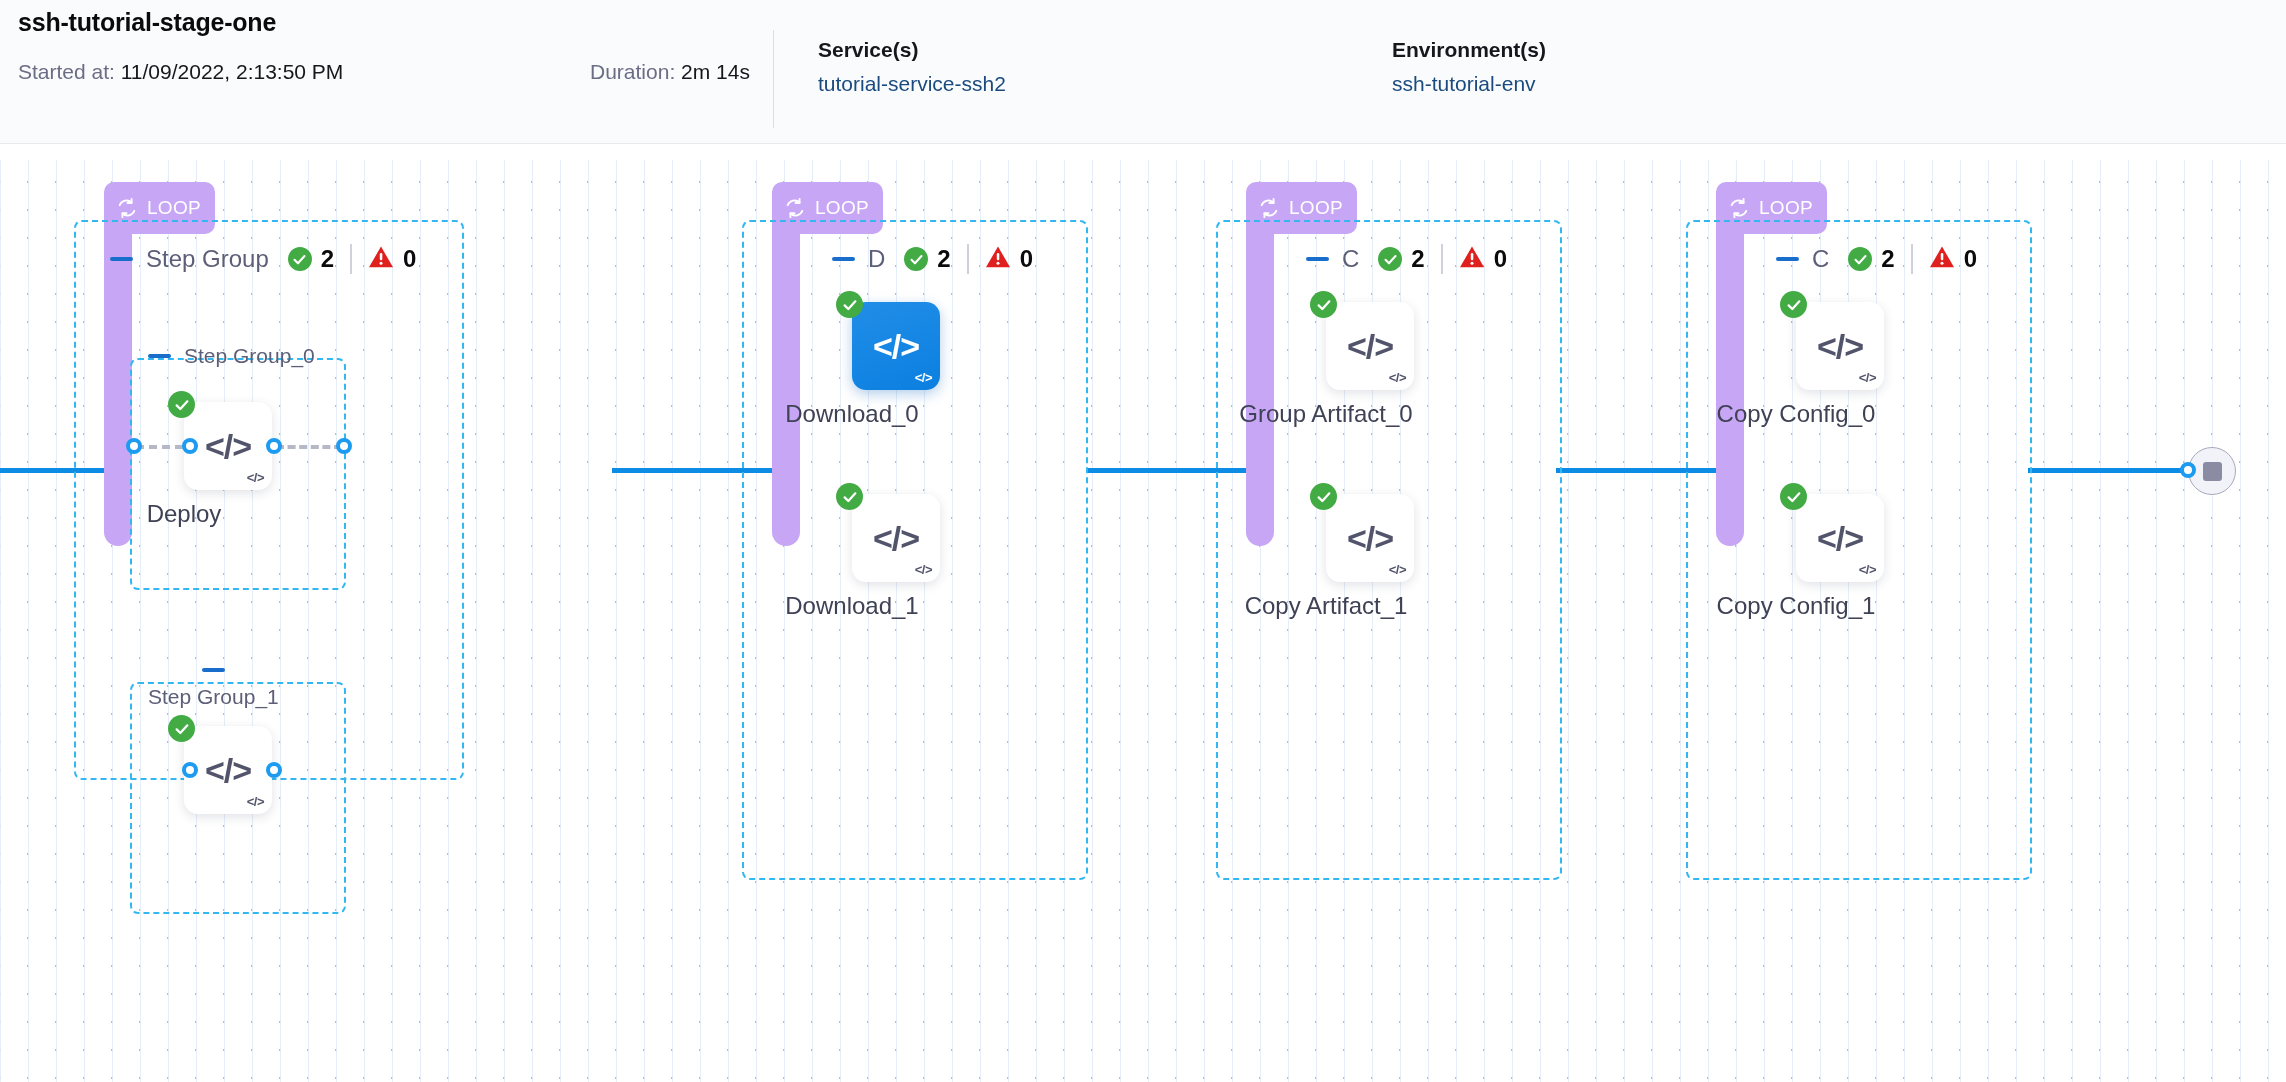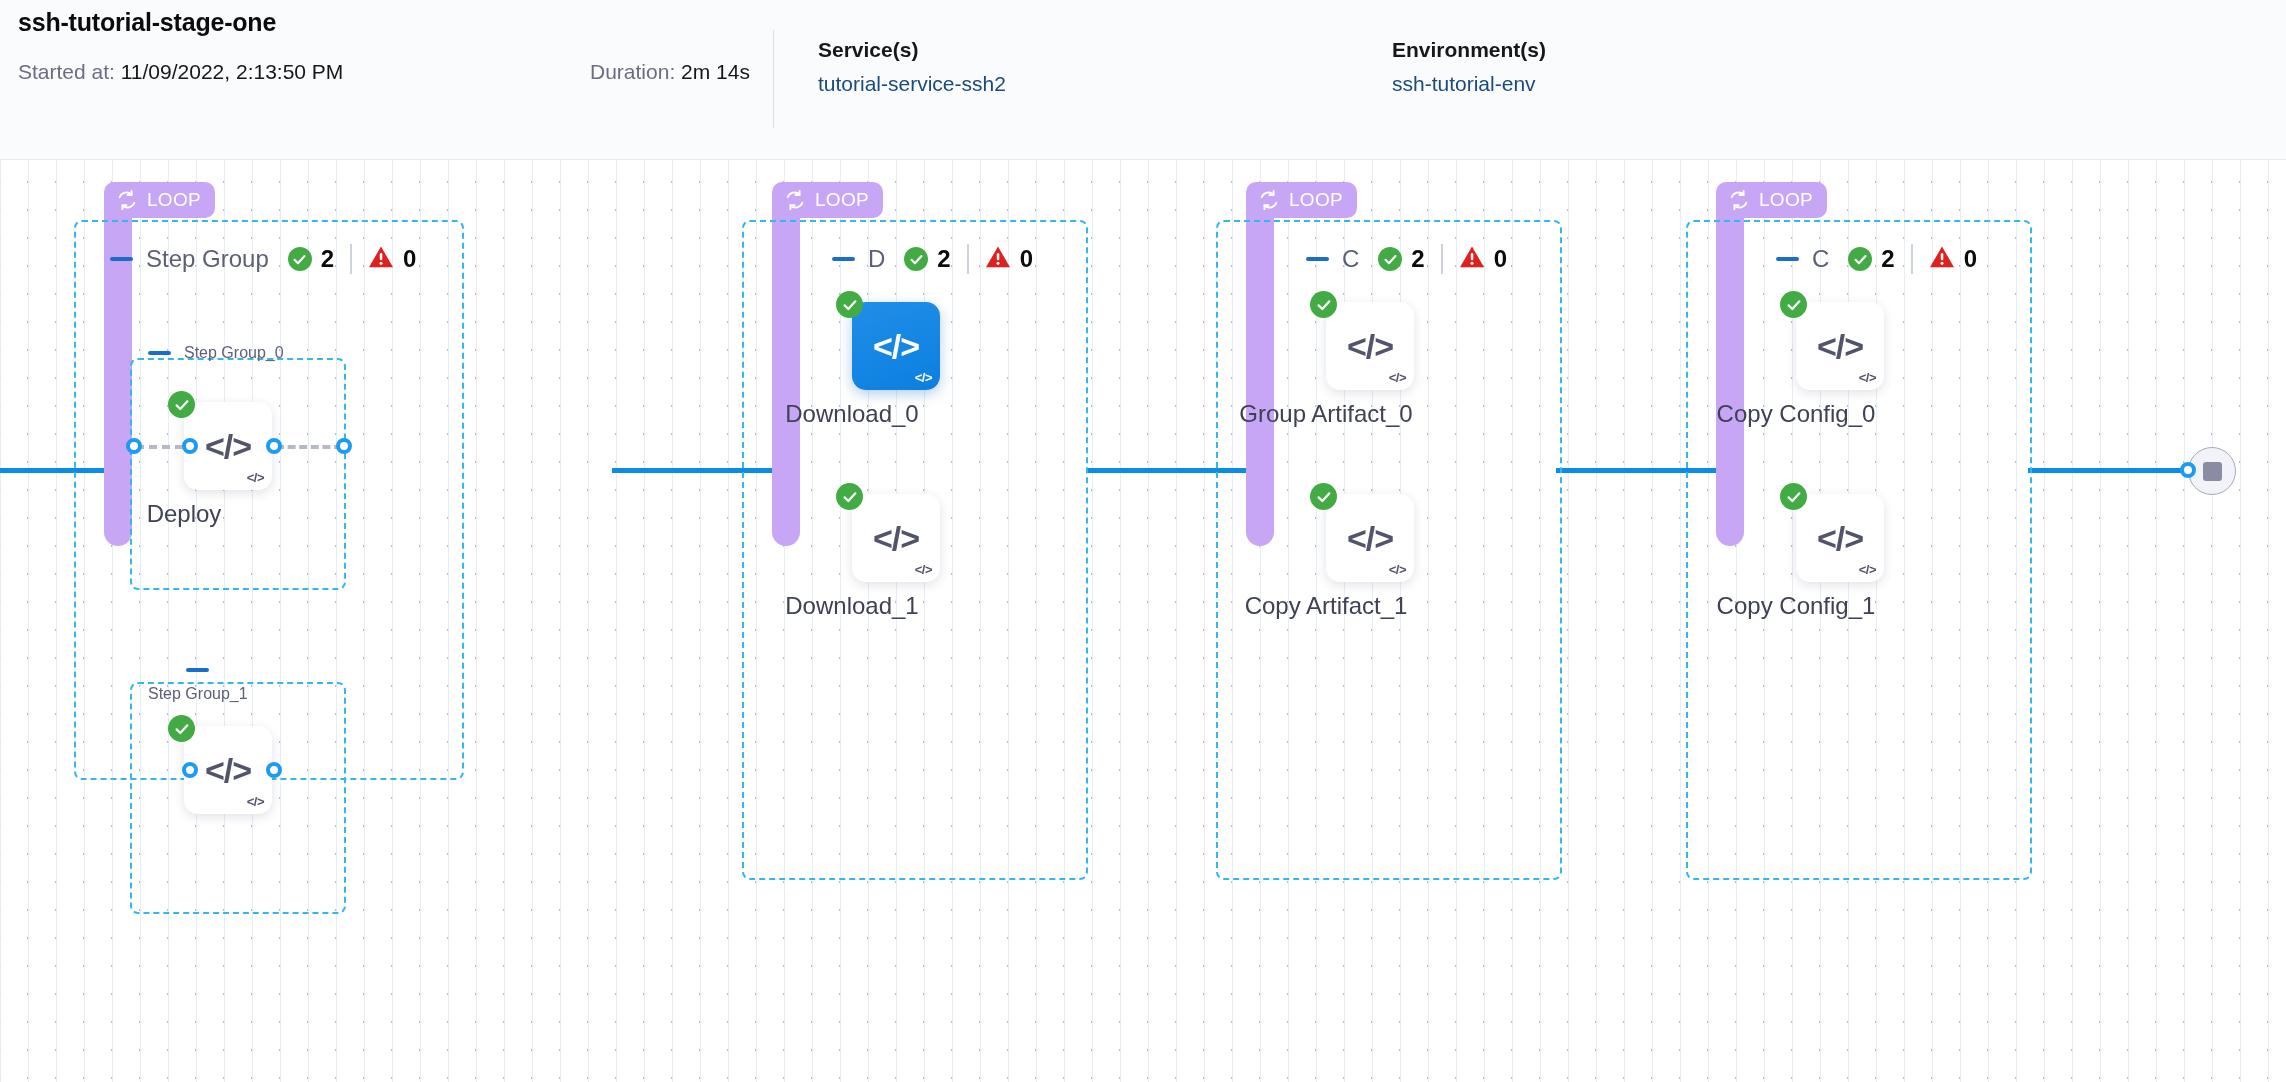--- a/index.html
+++ b/index.html
@@ -14,21 +14,21 @@
     height: 1082px;
     overflow: hidden;
     background: #ffffff;
   }
 
   
   .header {
     position: absolute;
     left: 0; top: 0;
     width: 2286px;
-    height: 160px;
+    height: 144px;
     background: #fafbfc;
     border-bottom: 1px solid #e8eaef;
     box-sizing: border-box;
   }
   .hdr-title {
     position: absolute;
     left: 18px; top: 8px;
     font-size: 25px;
     font-weight: bold;
     color: #0b0b0d;
@@ -105,21 +105,21 @@
   .loop-bar {
     position: absolute;
     left: 0; top: 0;
     width: 28px;
     background: #c6a6f5;
     border-radius: 14px;
   }
   .loop-badge {
     position: absolute;
     left: 0; top: 0;
-    height: 36px;
+    height: 52px;
     background: #c6a6f5;
     border-radius: 10px 10px 10px 0;
     display: flex;
     align-items: center;
     gap: 9px;
     padding: 0 14px 0 12px;
     box-sizing: border-box;
     color: #ffffff;
     font-size: 19px;
     letter-spacing: 0.3px;
@@ -191,21 +191,21 @@
     box-sizing: border-box;
   }
   .sgbox-head {
     position: absolute;
     display: flex;
     align-items: center;
     gap: 13px;
     white-space: nowrap;
   }
   .sgbox-label {
-    font-size: 16px;
+    font-size: 21px;
     color: #5c5f77;
   }
 
   
   .node { position: absolute; }
   .node-card {
     position: absolute;
     left: 0; top: 0;
     width: 88px; height: 88px;
     border-radius: 14px;

